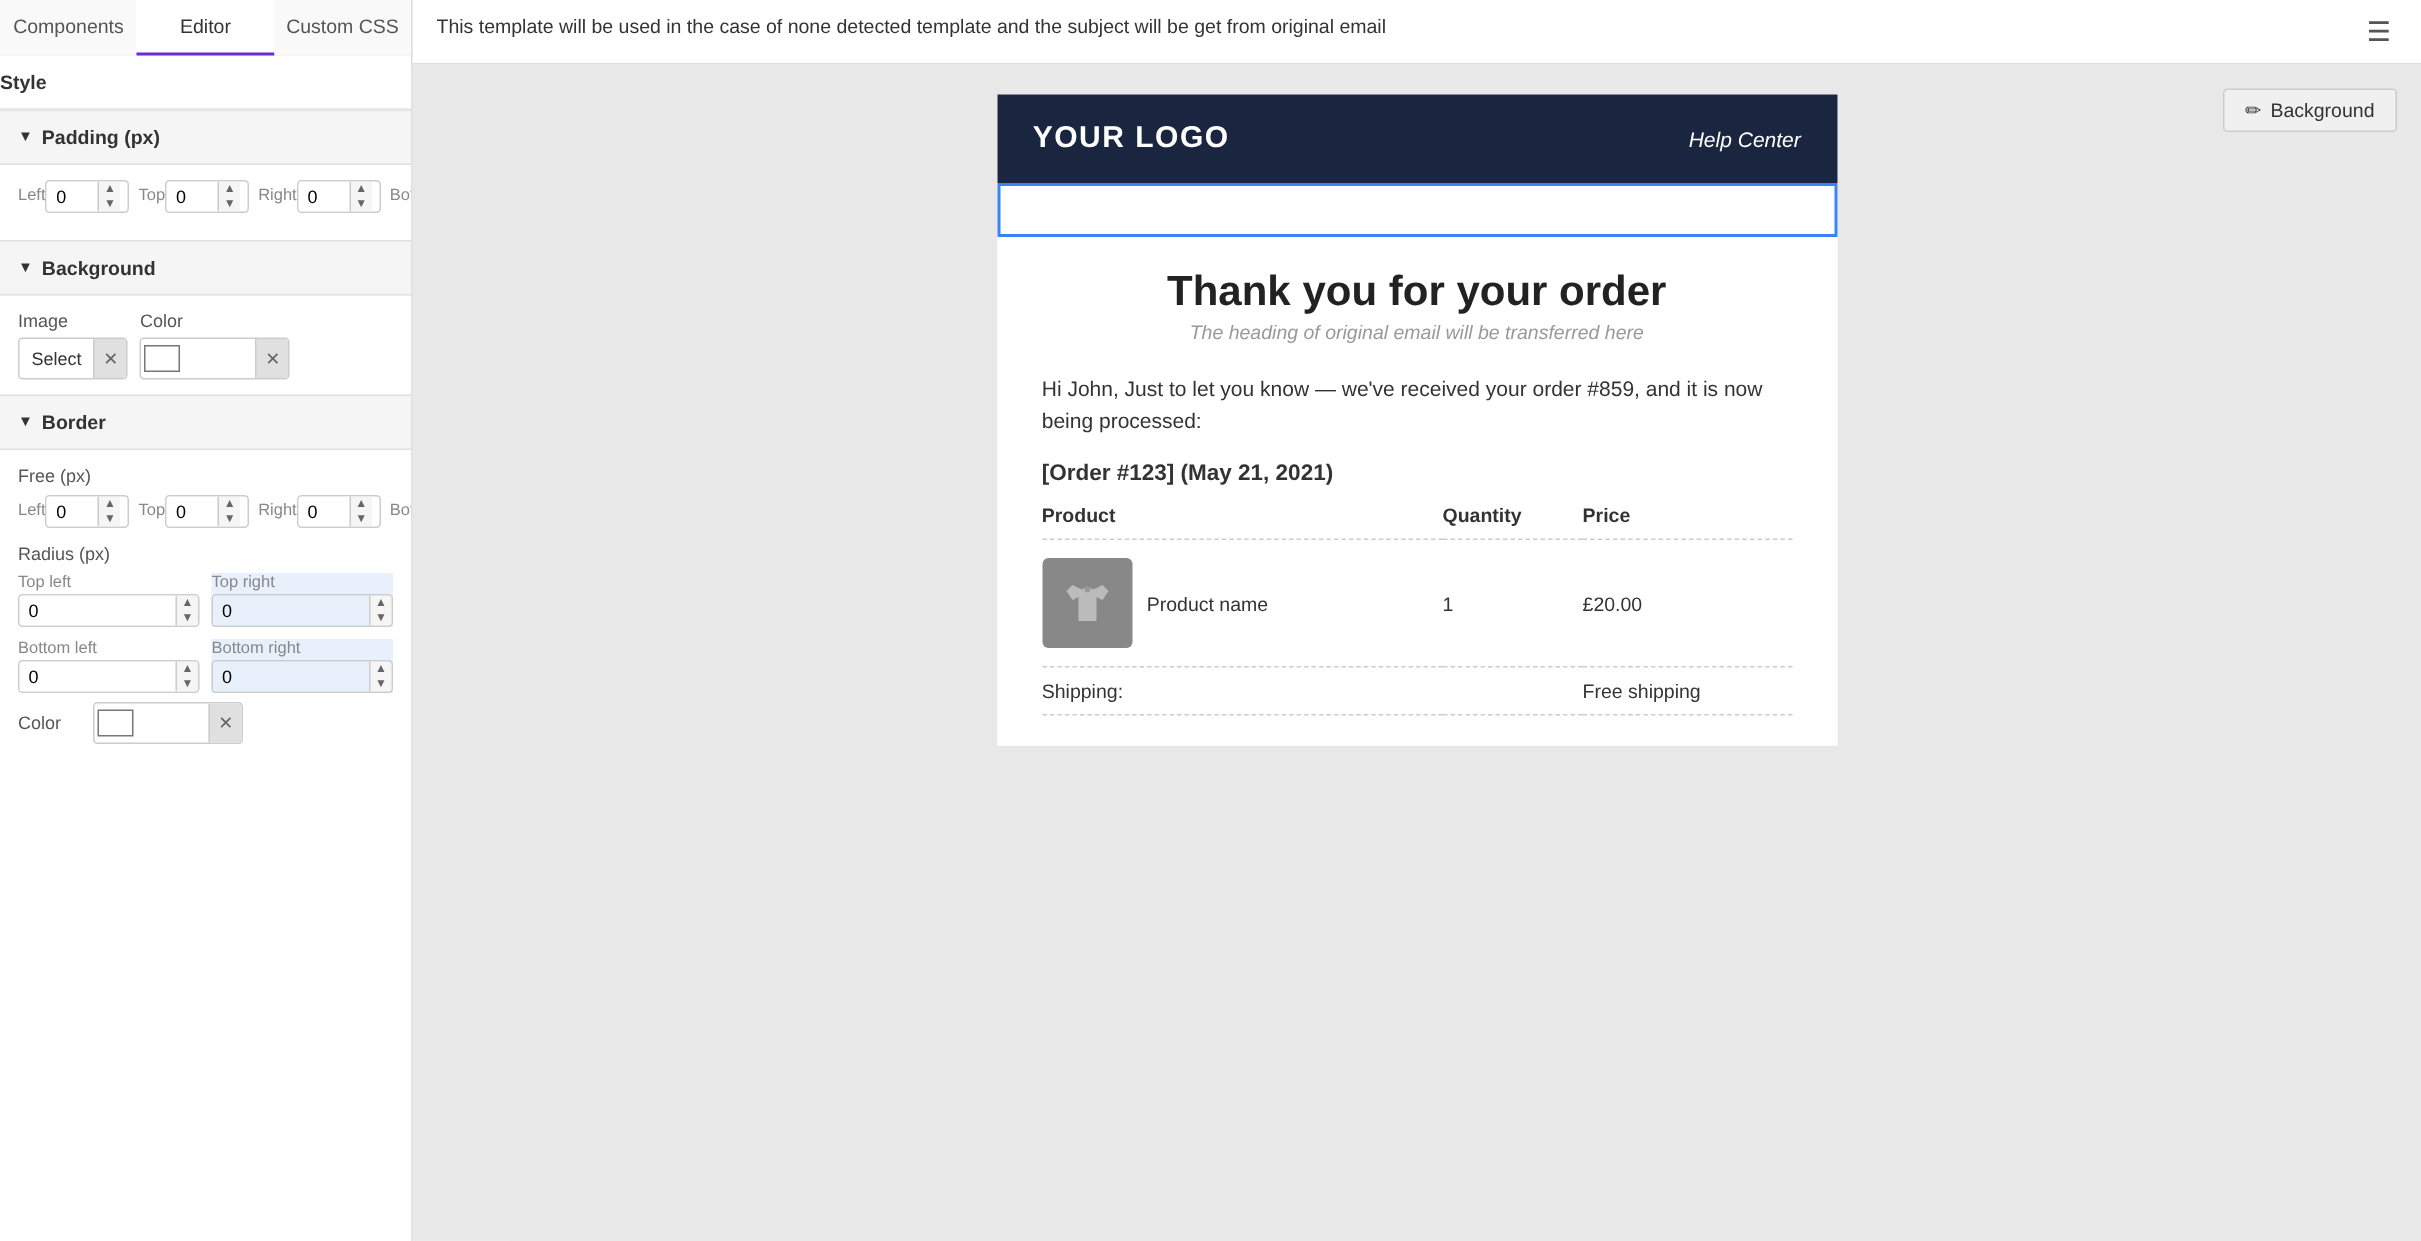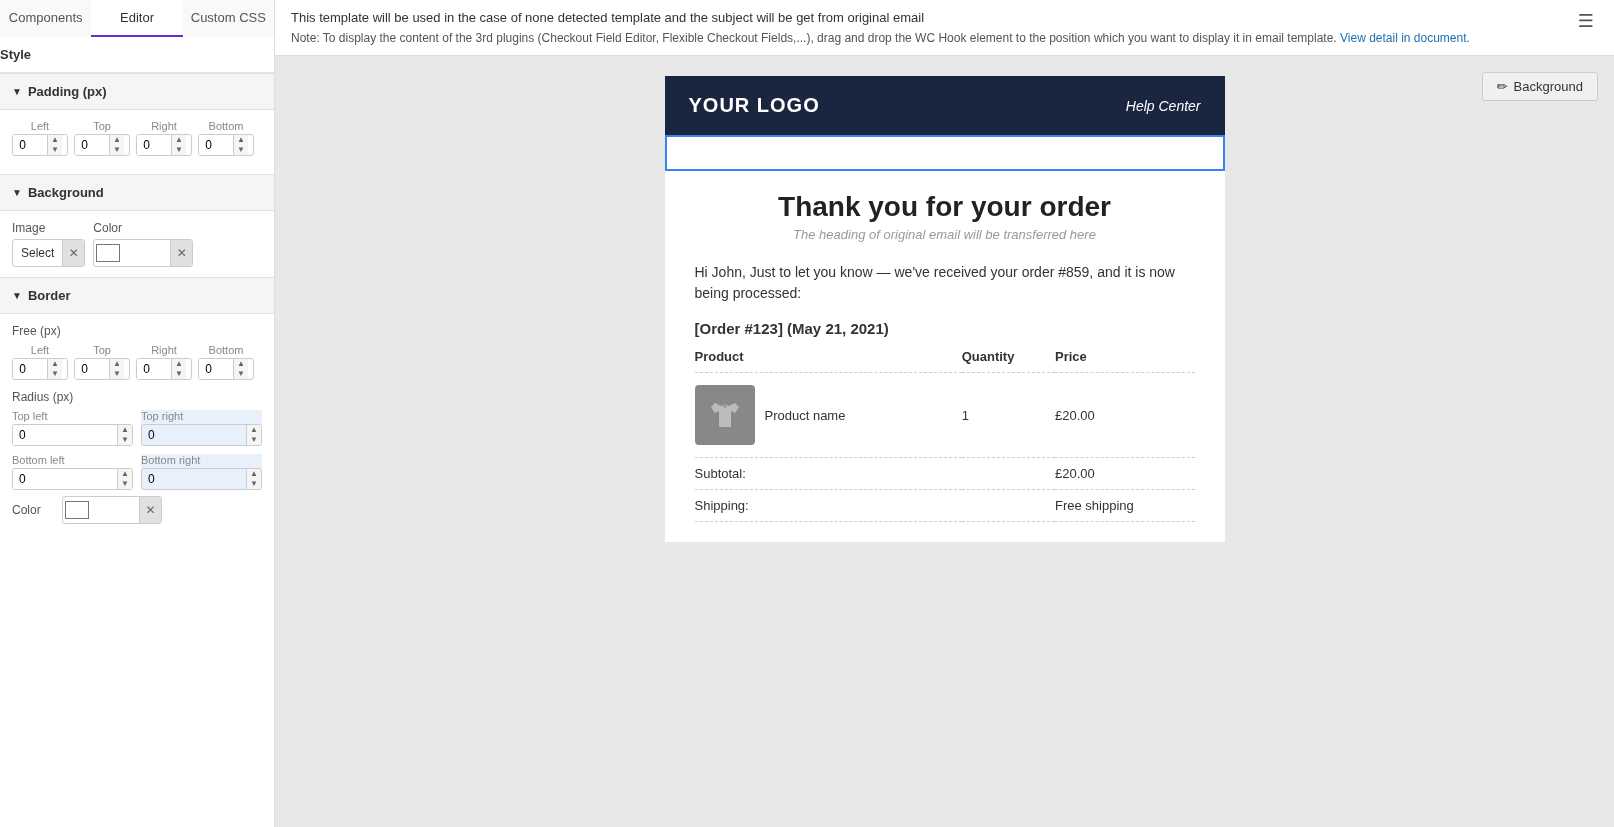--- a/index.html
+++ b/index.html
@@ -111,21 +111,20 @@
       padding: 1px 3px;
       color: #666;
     }
 
     .inline-labels {
       display: flex;
       gap: 6px;
     }
     .inline-label-group {
       display: flex;
-      flex-direction: column;
       align-items: center;
     }
     .inline-label-group label {
       font-size: 11px;
       color: #888;
       margin-bottom: 2px;
       width: auto;
     }
 
     
@@ -635,24 +634,20 @@
       </div>
     </div>
   </div>
 </div>
 
 <div class="main-area">
 
   <div class="info-bar">
     <div class="info-bar-text">
       <div>This template will be used in the case of none detected template and the subject will be get from original email</div>
-      <div class="note">
-        <span>Note: To display the content of the 3rd plugins (Checkout Field Editor, Flexible Checkout Fields,...), drag and drop the WC Hook element to the position which you want to display it in email template.</span>
-        <a href="#">View detail in document.</a>
-      </div>
     </div>
     <button class="menu-icon-btn">☰</button>
   </div>
 
   <div class="canvas-area">
 
     <div class="bg-btn-overlay">
       <button class="bg-btn">
         <span>✏</span>
         <span>Background</span>
@@ -698,24 +693,20 @@
                   </div>
                   <span>Product name</span>
                 </div>
               </td>
               <td>1</td>
               <td>£20.00</td>
             </tr>
           </tbody>
           <tfoot>
             <tr>
-              <td class="label" colspan="2">Subtotal:</td>
-              <td class="value">£20.00</td>
-            </tr>
-            <tr>
               <td class="label" colspan="2">Shipping:</td>
               <td class="value">Free shipping</td>
             </tr>
           </tfoot>
         </table>
       </div>
     </div>
   </div>
 </div>
 

